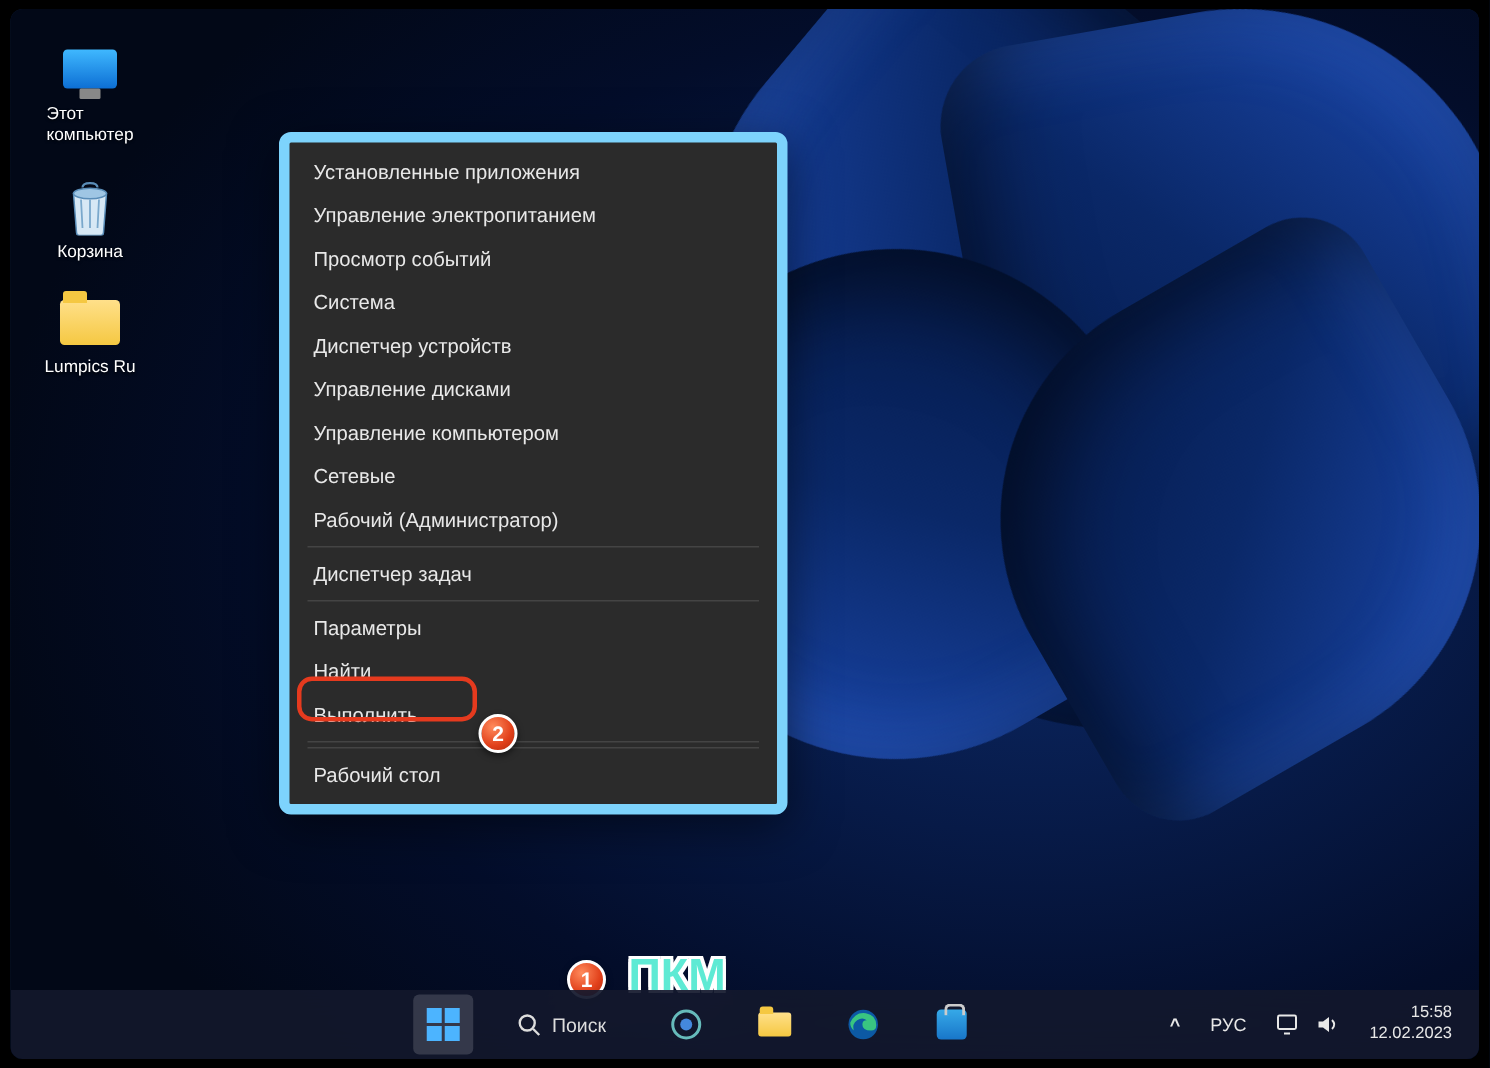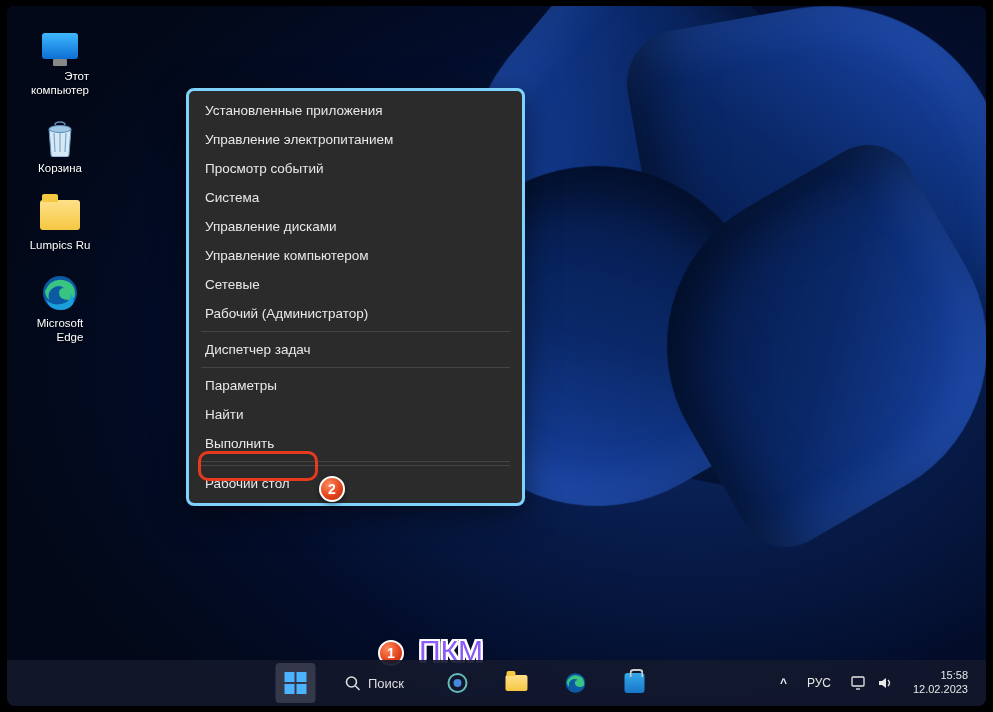--- a/index.html
+++ b/index.html
@@ -10,36 +10,36 @@
 .bloom{position:absolute;left:380px;top:-80px;width:720px;height:720px}
 .petal{position:absolute;border-radius:50% 15% 50% 15%;background:linear-gradient(135deg,#1e4db8 0%,#0a2868 50%,#041640 100%);box-shadow:inset -20px -20px 60px rgba(0,0,0,.5),inset 20px 20px 40px rgba(80,140,255,.15);filter:blur(.5px)}
 .p1{width:420px;height:420px;left:150px;top:140px;transform:rotate(20deg)}
 .p2{width:380px;height:380px;left:80px;top:60px;transform:rotate(-50deg)}
 .p3{width:360px;height:360px;left:260px;top:80px;transform:rotate(80deg)}
 .p4{width:340px;height:340px;left:40px;top:240px;transform:rotate(-120deg)}
 .p5{width:320px;height:320px;left:280px;top:260px;transform:rotate(150deg)}
 .desktop-icons{position:absolute;left:14px;top:18px;width:78px}
 .dicon{display:flex;flex-direction:column;align-items:center;margin-bottom:18px;cursor:pointer}
 .dicon .ic{width:44px;height:44px;display:flex;align-items:center;justify-content:center}
-.dicon .lbl{color:#fff;font-size:11.5px;text-align:right;line-height:1.2;text-shadow:0 1px 2px rgba(0,0,0,.8);margin-top:2px}
+.dicon .lbl{color:#fff;font-size:11.5px;text-align:left;line-height:1.2;text-shadow:0 1px 2px rgba(0,0,0,.8);margin-top:2px}
 .monitor{width:36px;height:26px;background:linear-gradient(#3fb8ff,#0d6fd4);border-radius:3px;position:relative}
 .monitor::after{content:'';position:absolute;left:50%;bottom:-7px;transform:translateX(-50%);width:14px;height:7px;background:#888;border-radius:1px}
 .bin{width:34px;height:38px}
 .folder{width:40px;height:30px;background:linear-gradient(#ffe08a,#f5c842);border-radius:3px;position:relative}
 .folder::before{content:'';position:absolute;left:2px;top:-6px;width:16px;height:8px;background:#f5c842;border-radius:2px 2px 0 0}
 .edge-ic{width:38px;height:38px}
-.ctx{position:absolute;left:179px;top:82px;width:339px;background:#2b2b2b;border:3px solid #7dd3fc;border-radius:8px;padding:5px 0;box-shadow:0 8px 32px rgba(0,0,0,.5)}
+.ctx{position:absolute;left:179px;top:82px;width:339px;background:#2b2b2b;border:7px solid #7dd3fc;border-radius:8px;padding:5px 0;box-shadow:0 8px 32px rgba(0,0,0,.5)}
 .ctx-item{padding:7px 16px;color:#e8e8e8;font-size:13.5px;cursor:pointer;display:flex;align-items:center;justify-content:space-between}
 .ctx-sep{height:1px;background:#444;margin:3px 12px}
 .chev{color:#999;font-size:10px}
 .hl{position:absolute;left:191px;top:445px;width:120px;height:30px;border:3px solid #e53a1e;border-radius:10px;pointer-events:none}
 .badge{position:absolute;width:26px;height:26px;border-radius:50%;background:radial-gradient(circle at 35% 30%,#ff8a5c,#e1401a 60%,#b02a0e);border:2px solid #fff;color:#fff;font-weight:700;font-size:14px;display:flex;align-items:center;justify-content:center;box-shadow:0 2px 4px rgba(0,0,0,.5)}
 .b1{left:371px;top:634px}
 .b2{left:312px;top:470px}
-.pkm{position:absolute;left:412px;top:628px;color:#8b5cf6;font-size:30px;font-weight:400;text-shadow:-2px 0 #fff,2px 0 #fff,0 -2px #fff,0 2px #fff,-2px -2px #fff,2px 2px #fff,-2px 2px #fff,2px -2px #fff}
+.pkm{position:absolute;left:412px;top:628px;color:#5eead4;font-size:30px;font-weight:700;text-shadow:-2px 0 #fff,2px 0 #fff,0 -2px #fff,0 2px #fff,-2px -2px #fff,2px 2px #fff,-2px 2px #fff,2px -2px #fff}
 .taskbar{position:absolute;left:0;bottom:0;width:100%;height:46px;background:rgba(20,25,45,.85);backdrop-filter:blur(20px);display:flex;align-items:center}
 .tb-center{position:absolute;left:50%;transform:translateX(-50%);display:flex;align-items:center;gap:19px;margin-left:-32px}
 .tb-btn{width:40px;height:40px;display:flex;align-items:center;justify-content:center;border-radius:4px;cursor:pointer}
 .tb-btn.active{background:rgba(255,255,255,.15)}
 .start-ic{width:22px;height:22px;display:grid;grid-template:1fr 1fr/1fr 1fr;gap:2px}
 .start-ic div{background:#4cb4ff}
 .search-pill{display:flex;align-items:center;gap:8px;padding:0 14px 0 10px;height:32px;cursor:pointer;color:#ddd;font-size:13px}
 .copilot{width:22px;height:22px}
 .tray{position:absolute;right:10px;display:flex;align-items:center;gap:4px;color:#e8e8e8;font-size:12px}
 .tray-seg{display:flex;align-items:center;gap:10px;padding:0 8px;height:38px;border-radius:4px;cursor:pointer}
@@ -79,45 +79,37 @@
           </svg>
       </div>
       <div class="lbl">Корзина</div>
     </div>
     <div class="dicon">
       <div class="ic">
           <div class="folder"></div>
         </div>
       <div class="lbl">Lumpics Ru</div>
     </div>
-    <div class="dicon">
-      <div class="ic">
-        <svg class="edge-ic" viewBox="0 0 38 38">
-            <circle cx="19" cy="19" r="17" fill="#0c59a4"></circle>
-            <path d="M4 17 Q10 4 22 6 Q34 8 34 20 Q34 26 28 26 Q18 26 18 19 Q18 14 23 14 Q18 10 12 14 Q6 18 8 26 Q4 22 4 17Z" fill="#39c481"></path>
-            <path d="M19 36 Q8 36 5 25 Q10 32 20 30 Q30 28 30 20 Q34 24 32 30 Q28 36 19 36Z" fill="#1a9fda"></path>
-          </svg>
-      </div>
-      <div class="lbl" style="white-space:pre-line">Microsoft
-Edge</div>
-    </div>
   </div>
 
   <div class="ctx">
     <div class="ctx-item">
         <span>Установленные приложения</span>
       </div>
     <div class="ctx-item">
         <span>Управление электропитанием</span>
       </div>
     <div class="ctx-item">
         <span>Просмотр событий</span>
       </div>
     <div class="ctx-item">
         <span>Система</span>
+      </div>
+    <div class="ctx-item">
+        <span>Диспетчер устройств</span>
       </div>
     <div class="ctx-item">
         <span>Управление дисками</span>
       </div>
     <div class="ctx-item">
         <span>Управление компьютером</span>
       </div>
     <div class="ctx-item">
         <span>Сетевые</span>
       </div>

